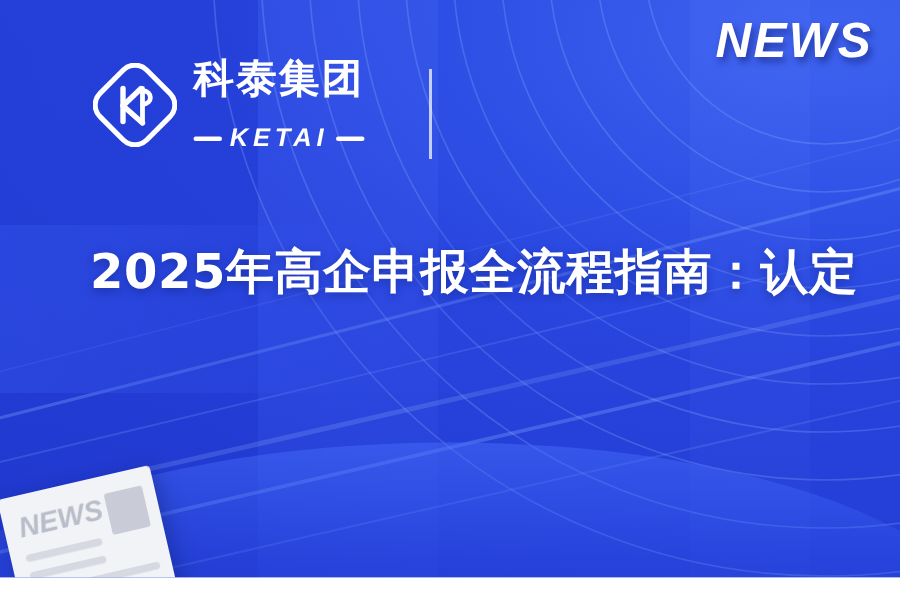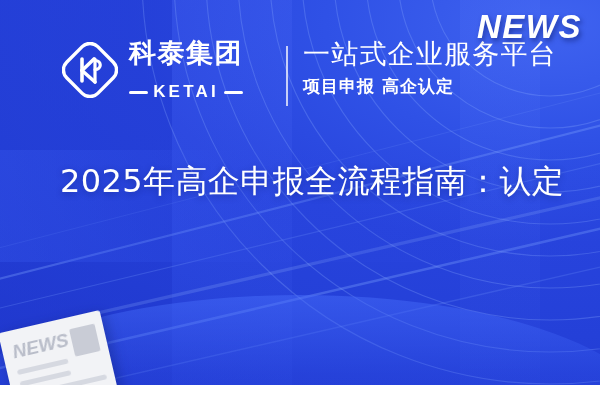--- a/index.html
+++ b/index.html
@@ -122,20 +122,21 @@
     font-weight: 700;
     letter-spacing: 1.5px;
     line-height: 1.08;
     white-space: nowrap;
   }
   .logo-en-row {
     display: flex;
     align-items: center;
     gap: 5px;
     margin-top: 15px;
+    font-style: italic;
   }
   .logo-rule {
     flex: 1 1 auto;
     height: 3px;
     background: #ffffff;
     border-radius: 2px;
   }
   .logo-en {
     font-family: "Liberation Sans", sans-serif;
     font-size: 17px;
@@ -191,21 +192,21 @@
 
   
   .title {
     position: absolute;
     left: 60px;
     top: 158px;
     width: 520px;
     color: #ffffff;
     font-family: "DejaVu Sans", "Liberation Sans", sans-serif;
     font-size: 32px;
-    font-weight: 400;
+    font-weight: 700;
     line-height: 47px;
     letter-spacing: 0.4px;
     text-shadow: 0 2px 6px rgba(10,26,100,0.38);
   }
   .title-line { display: block; white-space: nowrap; }
 
   
   .newspaper {
     position: absolute;
     left: 6px;
@@ -280,24 +281,20 @@
         <span class="logo-en-row">
           <span class="logo-rule"></span>
           <span class="logo-en">KETAI</span>
           <span class="logo-rule"></span>
         </span>
       </span>
     </div>
 
     <div class="divider"></div>
 
-    <div class="tagline-block">
-      <div class="tagline-main">一站式企业服务平台</div>
-      <div class="tagline-sub">项目申报 高企认定</div>
-    </div>
 
     <div class="news-word">NEWS</div>
   </div>
 
   <div class="title">
     <span class="title-line">2025年高企申报全流程指南：认定</span>
   </div>
 
   <div class="newspaper">
     <svg viewBox="0 0 112 104" aria-hidden="true">

